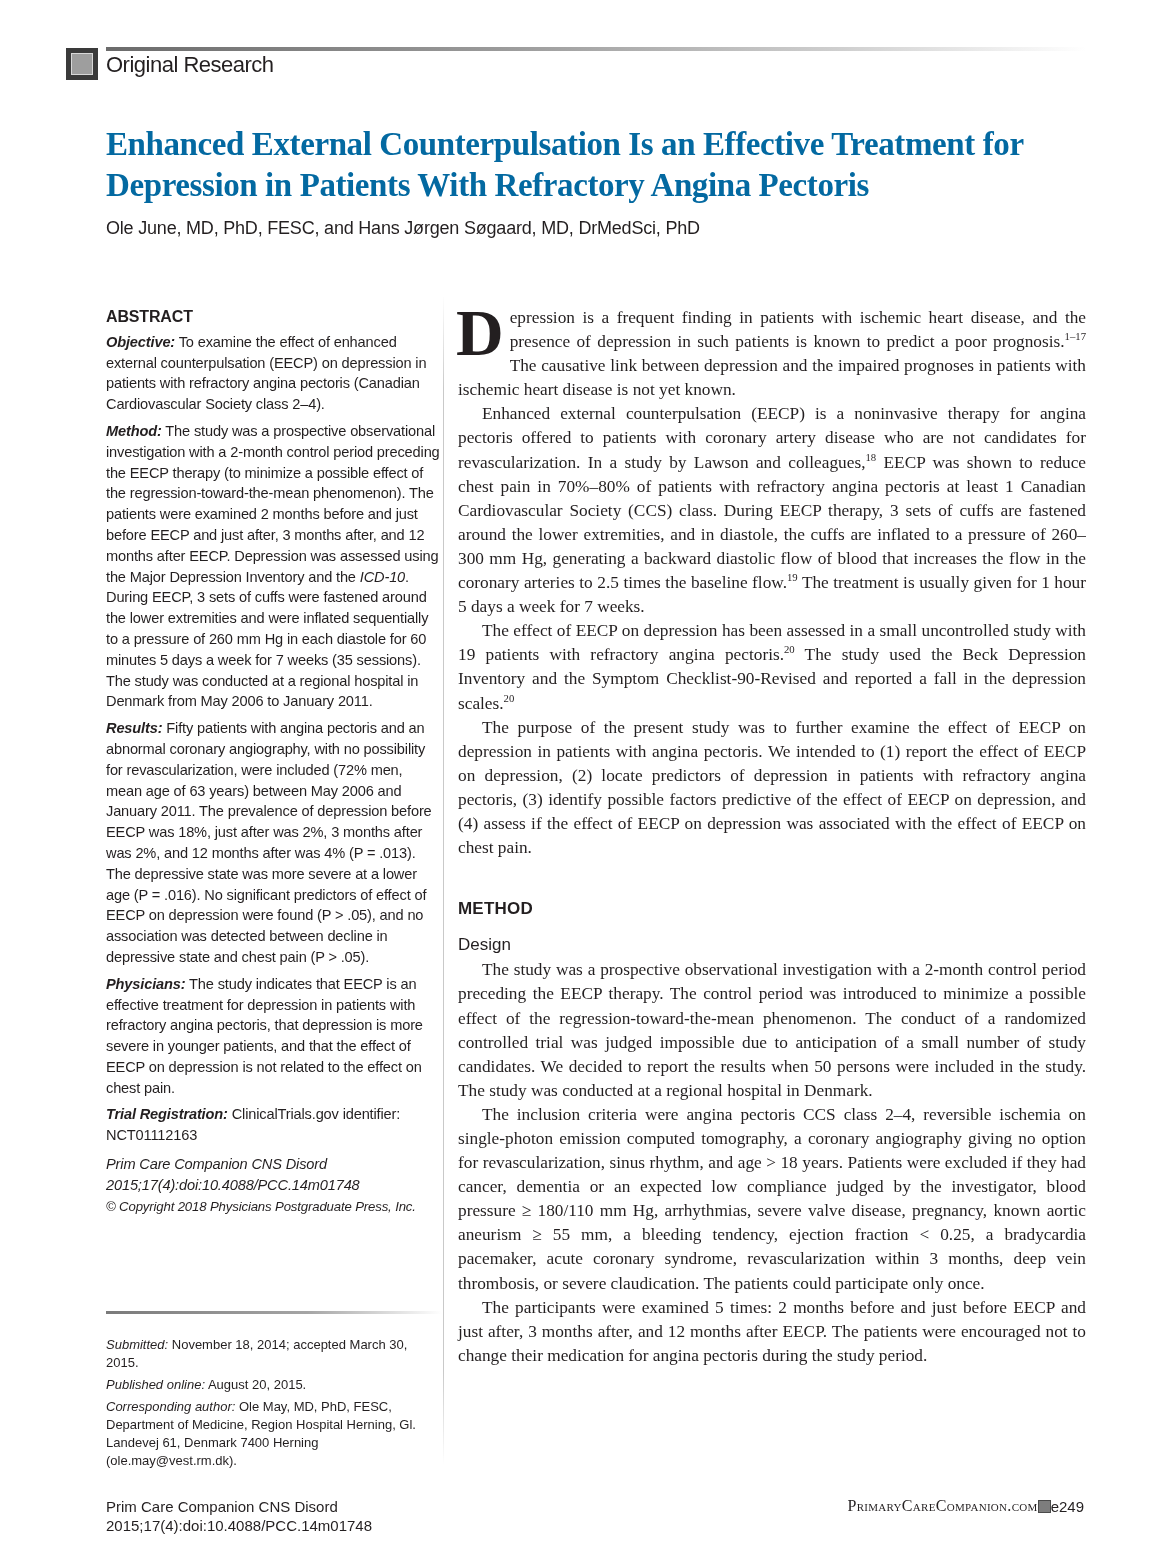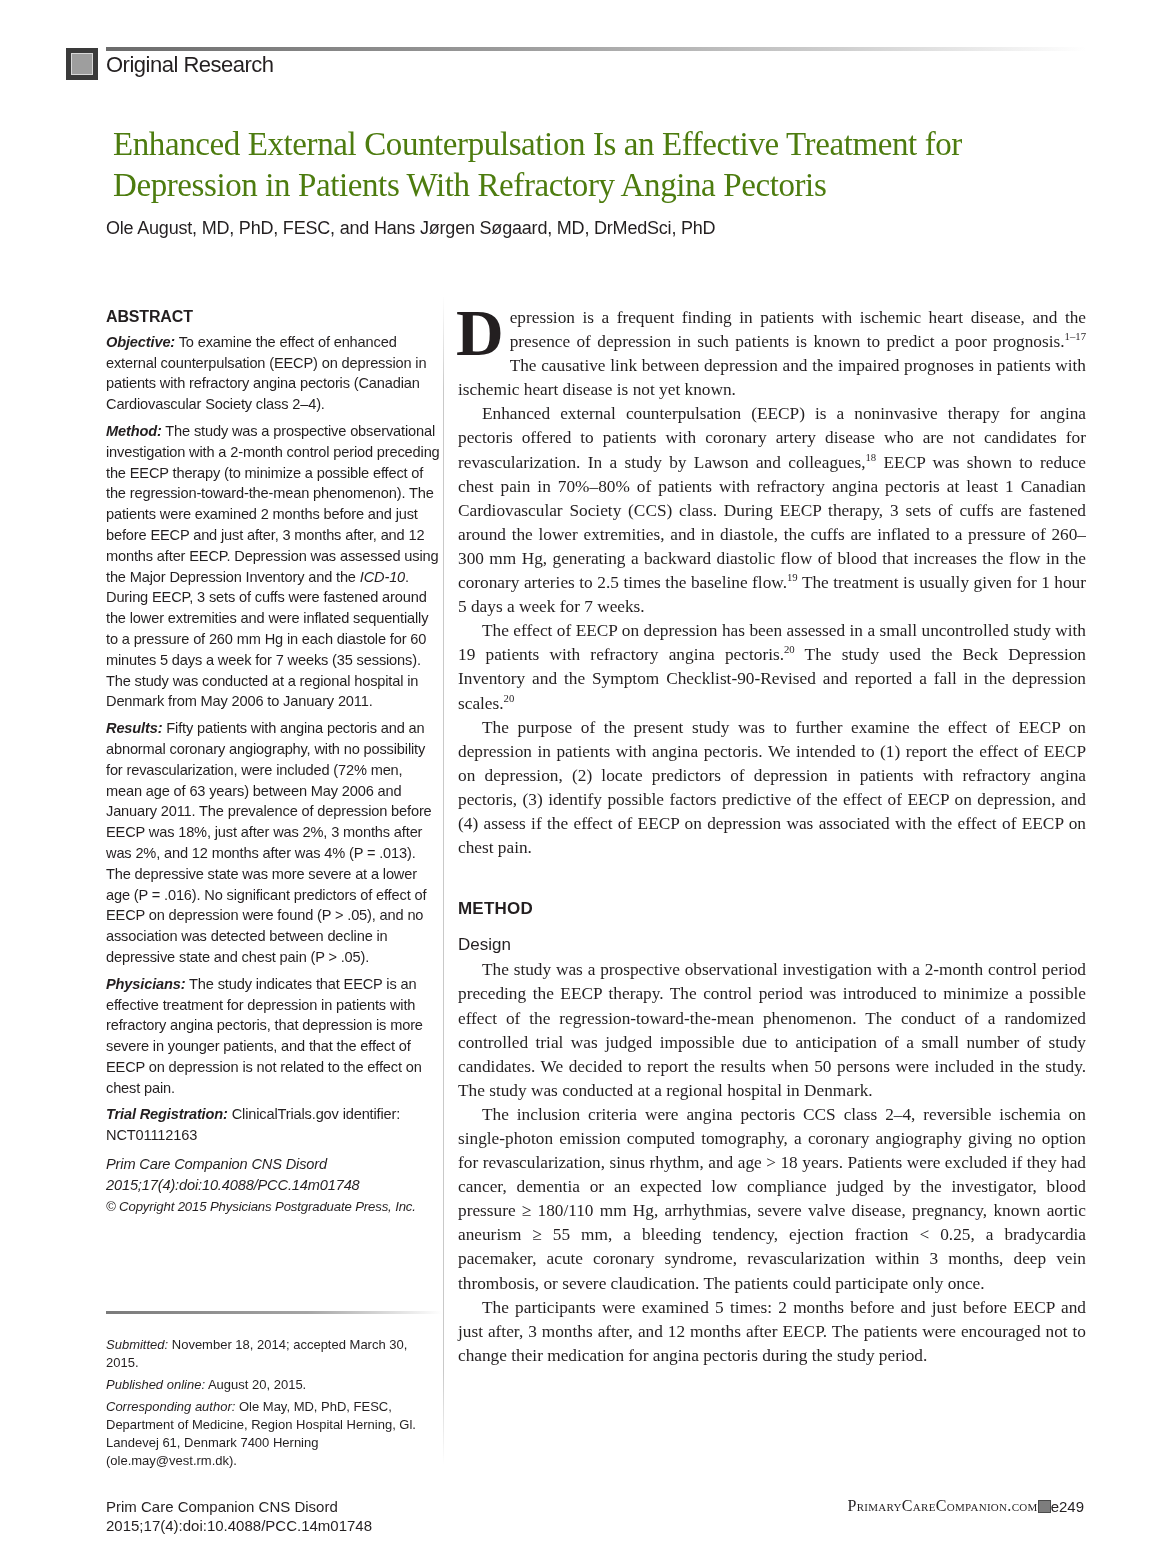--- a/index.html
+++ b/index.html
@@ -7,21 +7,21 @@
   .sans { font-family: "Liberation Sans", "DejaVu Sans", sans-serif; }
   .serif { font-family: "Liberation Serif", "DejaVu Serif", serif; }
 
   
   .header-icon { position: absolute; left: 66px; top: 48px; width: 32px; height: 32px; background: #3a3a3a; }
   .header-icon .inner { position: absolute; left: 5px; top: 5px; width: 20px; height: 20px; background: #9e9e9e; border: 1px solid #d8d8d8; }
   .header-rule { position: absolute; left: 106px; top: 47px; width: 980px; height: 4px;
     background: linear-gradient(to right, #6b6b6b 0%, #9a9a9a 40%, #cfcfcf 75%, rgba(255,255,255,0) 100%); }
   .section-label { position: absolute; left: 106px; top: 52px; font-size: 22px; letter-spacing: -0.5px; color: #231f20; }
 
-  .title { position: absolute; left: 113px; top: 124px; width: 1000px; font-size: 33px; font-weight: normal; line-height: 41px; letter-spacing: -0.4px; color: #4d7c0f; }
+  .title { position: absolute; left: 106px; top: 124px; width: 1000px; font-size: 33px; font-weight: bold; line-height: 41px; letter-spacing: -0.4px; color: #0369a1; }
   .authors { position: absolute; left: 106px; top: 218px; font-size: 18px; color: #231f20; letter-spacing: -0.2px; }
 
   
   .left-col { position: absolute; left: 106px; top: 307px; width: 336px; font-size: 14.6px; line-height: 20.8px; color: #231f20; letter-spacing: -0.15px; }
   .left-col .abs-heading { font-weight: bold; font-size: 16px; margin-bottom: 4px; }
   .left-col p { margin: 0 0 6px 0; }
   .left-col .lbl { font-weight: bold; font-style: italic; }
   .left-col .cite { font-style: italic; margin-top: 8px; }
   .left-col .cite div { line-height: 21px; }
   .left-divider { position: absolute; left: 106px; top: 1311px; width: 336px; height: 3px;
@@ -50,21 +50,21 @@
 </head>
 <body>
 
 <div class="header-icon">
     <div class="inner"></div>
   </div>
 <div class="header-rule"></div>
 <div class="section-label sans">Original Research</div>
 
 <h1 class="title serif" style="margin:0">Enhanced External Counterpulsation Is an Effective Treatment for Depression in Patients With Refractory Angina Pectoris</h1>
-<div class="authors sans">Ole August, MD, PhD, FESC, and Hans Jørgen Søgaard, MD, DrMedSci, PhD</div>
+<div class="authors sans">Ole June, MD, PhD, FESC, and Hans Jørgen Søgaard, MD, DrMedSci, PhD</div>
 
 <div class="left-col sans">
   <div class="abs-heading">ABSTRACT</div>
   <p>
     <span class="lbl">Objective:</span><span> To examine the effect of enhanced external counterpulsation (EECP) on depression in patients with refractory angina pectoris (Canadian Cardiovascular Society class 2–4).</span>
   </p>
   <p>
     <span class="lbl">Method:</span><span> The study was a prospective observational investigation with a 2-month control period preceding the EECP therapy (to minimize a possible effect of the regression-toward-the-mean phenomenon). The patients were examined 2 months before and just before EECP and just after, 3 months after, and 12 months after EECP. Depression was assessed using the Major Depression Inventory and the </span><em>ICD-10</em><span>. During EECP, 3 sets of cuffs were fastened around the lower extremities and were inflated sequentially to a pressure of 260 mm Hg in each diastole for 60 minutes 5 days a week for 7 weeks (35 sessions). The study was conducted at a regional hospital in Denmark from May 2006 to January 2011.</span>
   </p>
   <p>
@@ -72,21 +72,21 @@
   </p>
   <p>
     <span class="lbl">Physicians:</span><span> The study indicates that EECP is an effective treatment for depression in patients with refractory angina pectoris, that depression is more severe in younger patients, and that the effect of EECP on depression is not related to the effect on chest pain.</span>
   </p>
   <p>
     <span class="lbl">Trial Registration:</span><span> ClinicalTrials.gov identifier: NCT01112163</span>
   </p>
   <div class="cite">
     <div>Prim Care Companion CNS Disord</div>
     <div>2015;17(4):doi:10.4088/PCC.14m01748</div>
-    <div style="font-size:13.2px">© Copyright 2015 Physicians Postgraduate Press, Inc.</div>
+    <div style="font-size:13.2px">© Copyright 2018 Physicians Postgraduate Press, Inc.</div>
   </div>
 </div>
 
 <div class="left-divider"></div>
 
 <div class="meta sans">
   <p><span class="it">Submitted:</span><span> November 18, 2014; accepted March 30, 2015.</span></p>
   <p><span class="it">Published online:</span><span> August 20, 2015.</span></p>
   <p><span class="it">Corresponding author:</span><span> Ole May, MD, PhD, FESC, Department of Medicine, Region Hospital Herning, Gl. Landevej 61, Denmark 7400 Herning (ole.may@vest.rm.dk).</span></p>
 </div>

